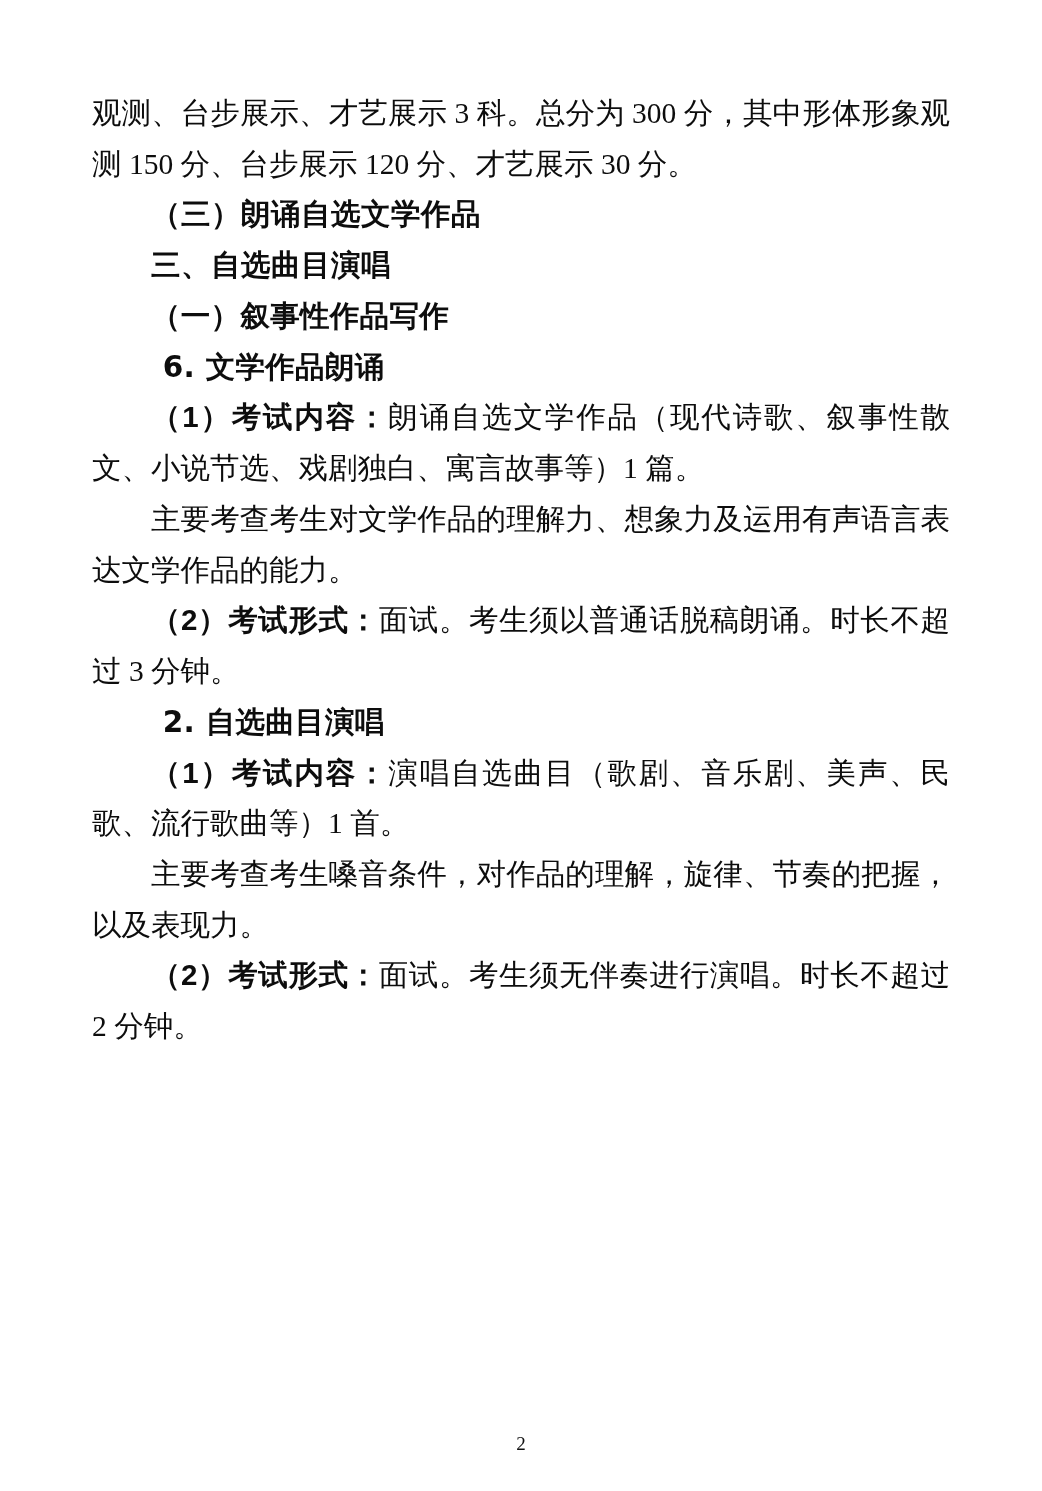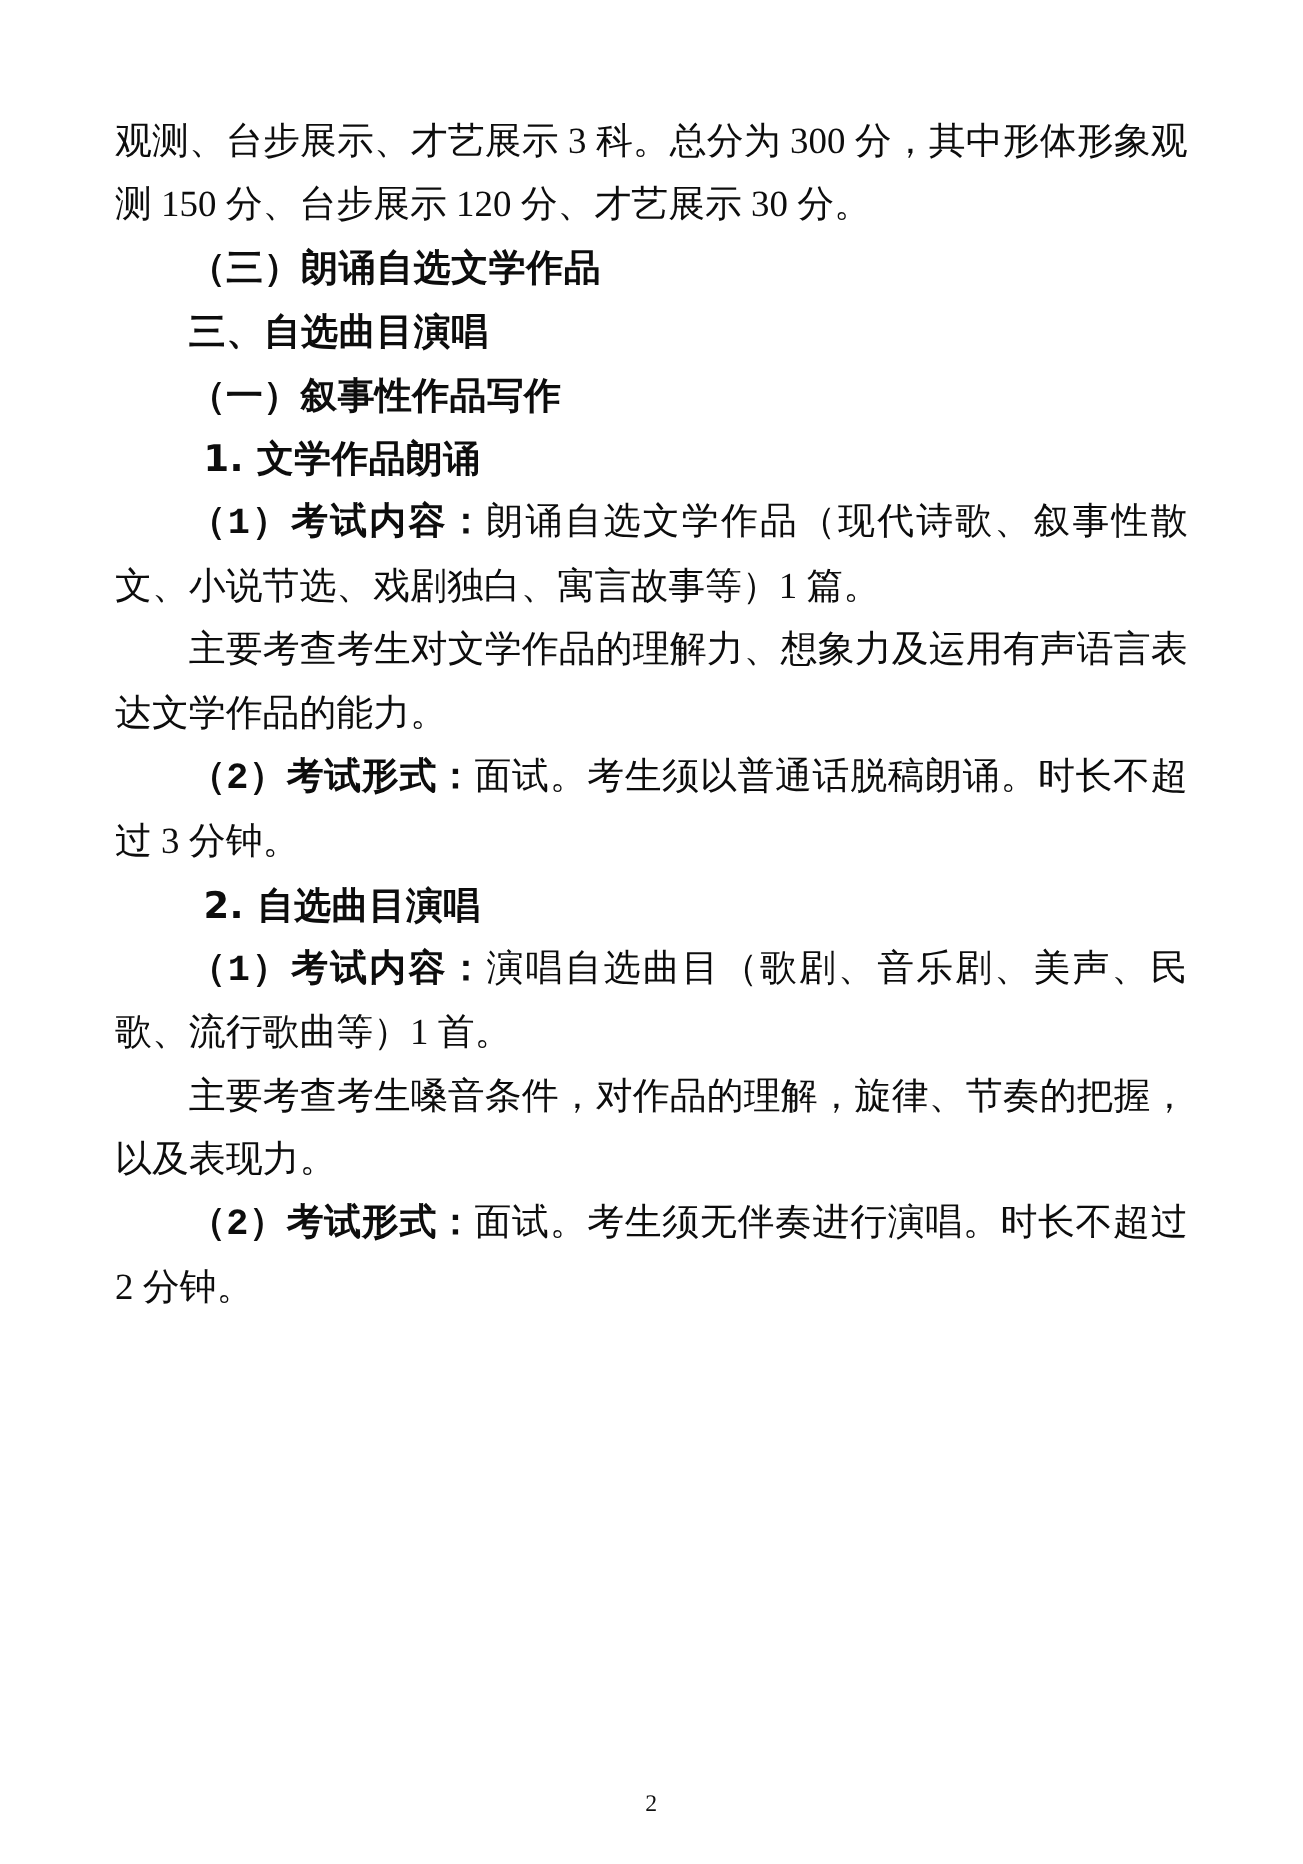--- a/index.html
+++ b/index.html
@@ -50,21 +50,21 @@
     text-indent: 2em;
     letter-spacing: 0.3px;
   }
   .numhead {
     font-family: "DejaVu Sans", "Liberation Sans", sans-serif;
     font-weight: bold;
     text-indent: 2.4em;
     letter-spacing: 0.3px;
   }
   .lbl {
-    font-family: Liberation Mono, monospace;
+    font-family: Liberation Sans, sans-serif;
     font-weight: bold;
     margin-top: 22px;
   }
   .run {
     display: inline;
   }
   .page-number {
     position: absolute;
     left: 0;
     bottom: 36px;
@@ -83,21 +83,21 @@
 
     <p class="para noindent">观测、台步展示、才艺展示 3 科。总分为 300 分，其中形体形象观测 150 分、台步展示 120 分、才艺展示 30 分。</p>
 
     <p class="heading">（三）朗诵自选文学作品</p>
 
 
     <p class="heading">三、自选曲目演唱</p>
 
     <p class="subhead">（一）叙事性作品写作</p>
 
-    <p class="numhead">1. 文学作品朗诵</p>
+    <p class="numhead">6. 文学作品朗诵</p>
 
     <p class="para"><span class="lbl run">（1）考试内容：</span><span class="run">朗诵自选文学作品（现代诗歌、叙事性散文、小说节选、戏剧独白、寓言故事等）1 篇。</span></p>
 
     <p class="para">主要考查考生对文学作品的理解力、想象力及运用有声语言表达文学作品的能力。</p>
 
     <p class="para"><span class="lbl run">（2）考试形式：</span><span class="run">面试。考生须以普通话脱稿朗诵。时长不超过 3 分钟。</span></p>
 
     <p class="numhead">2. 自选曲目演唱</p>
 
     <p class="para"><span class="lbl run">（1）考试内容：</span><span class="run">演唱自选曲目（歌剧、音乐剧、美声、民歌、流行歌曲等）1 首。</span></p>

